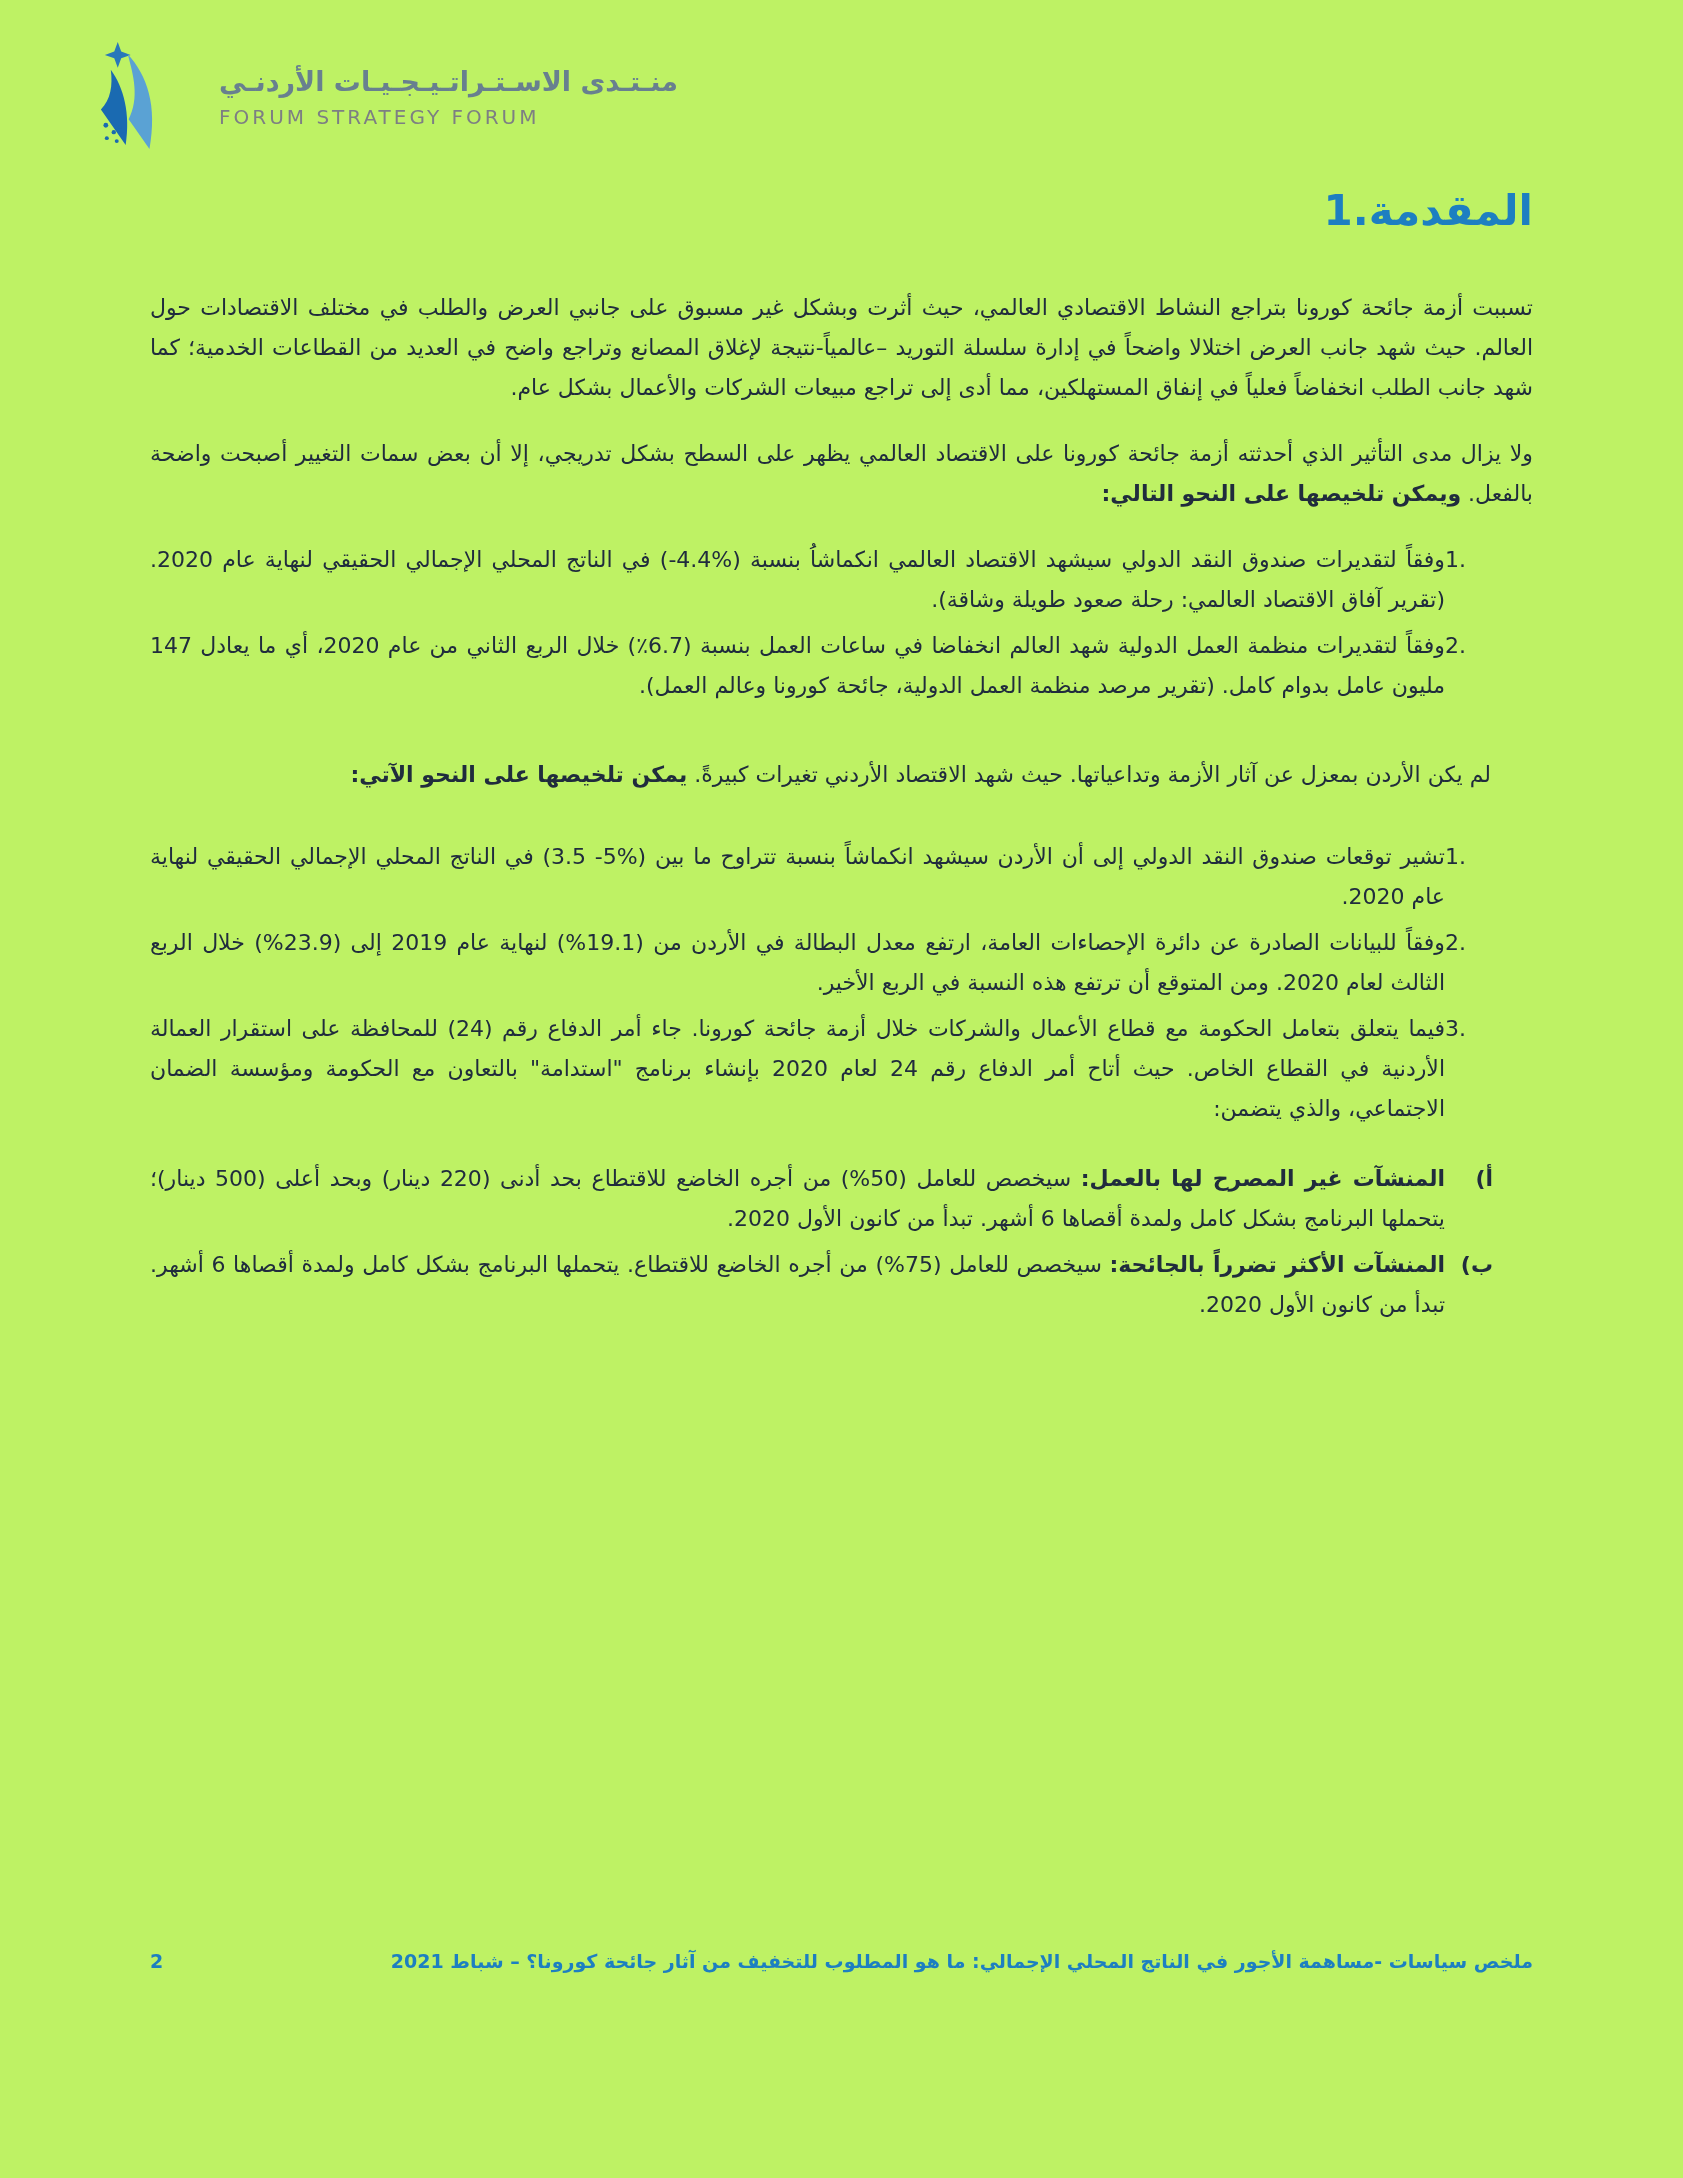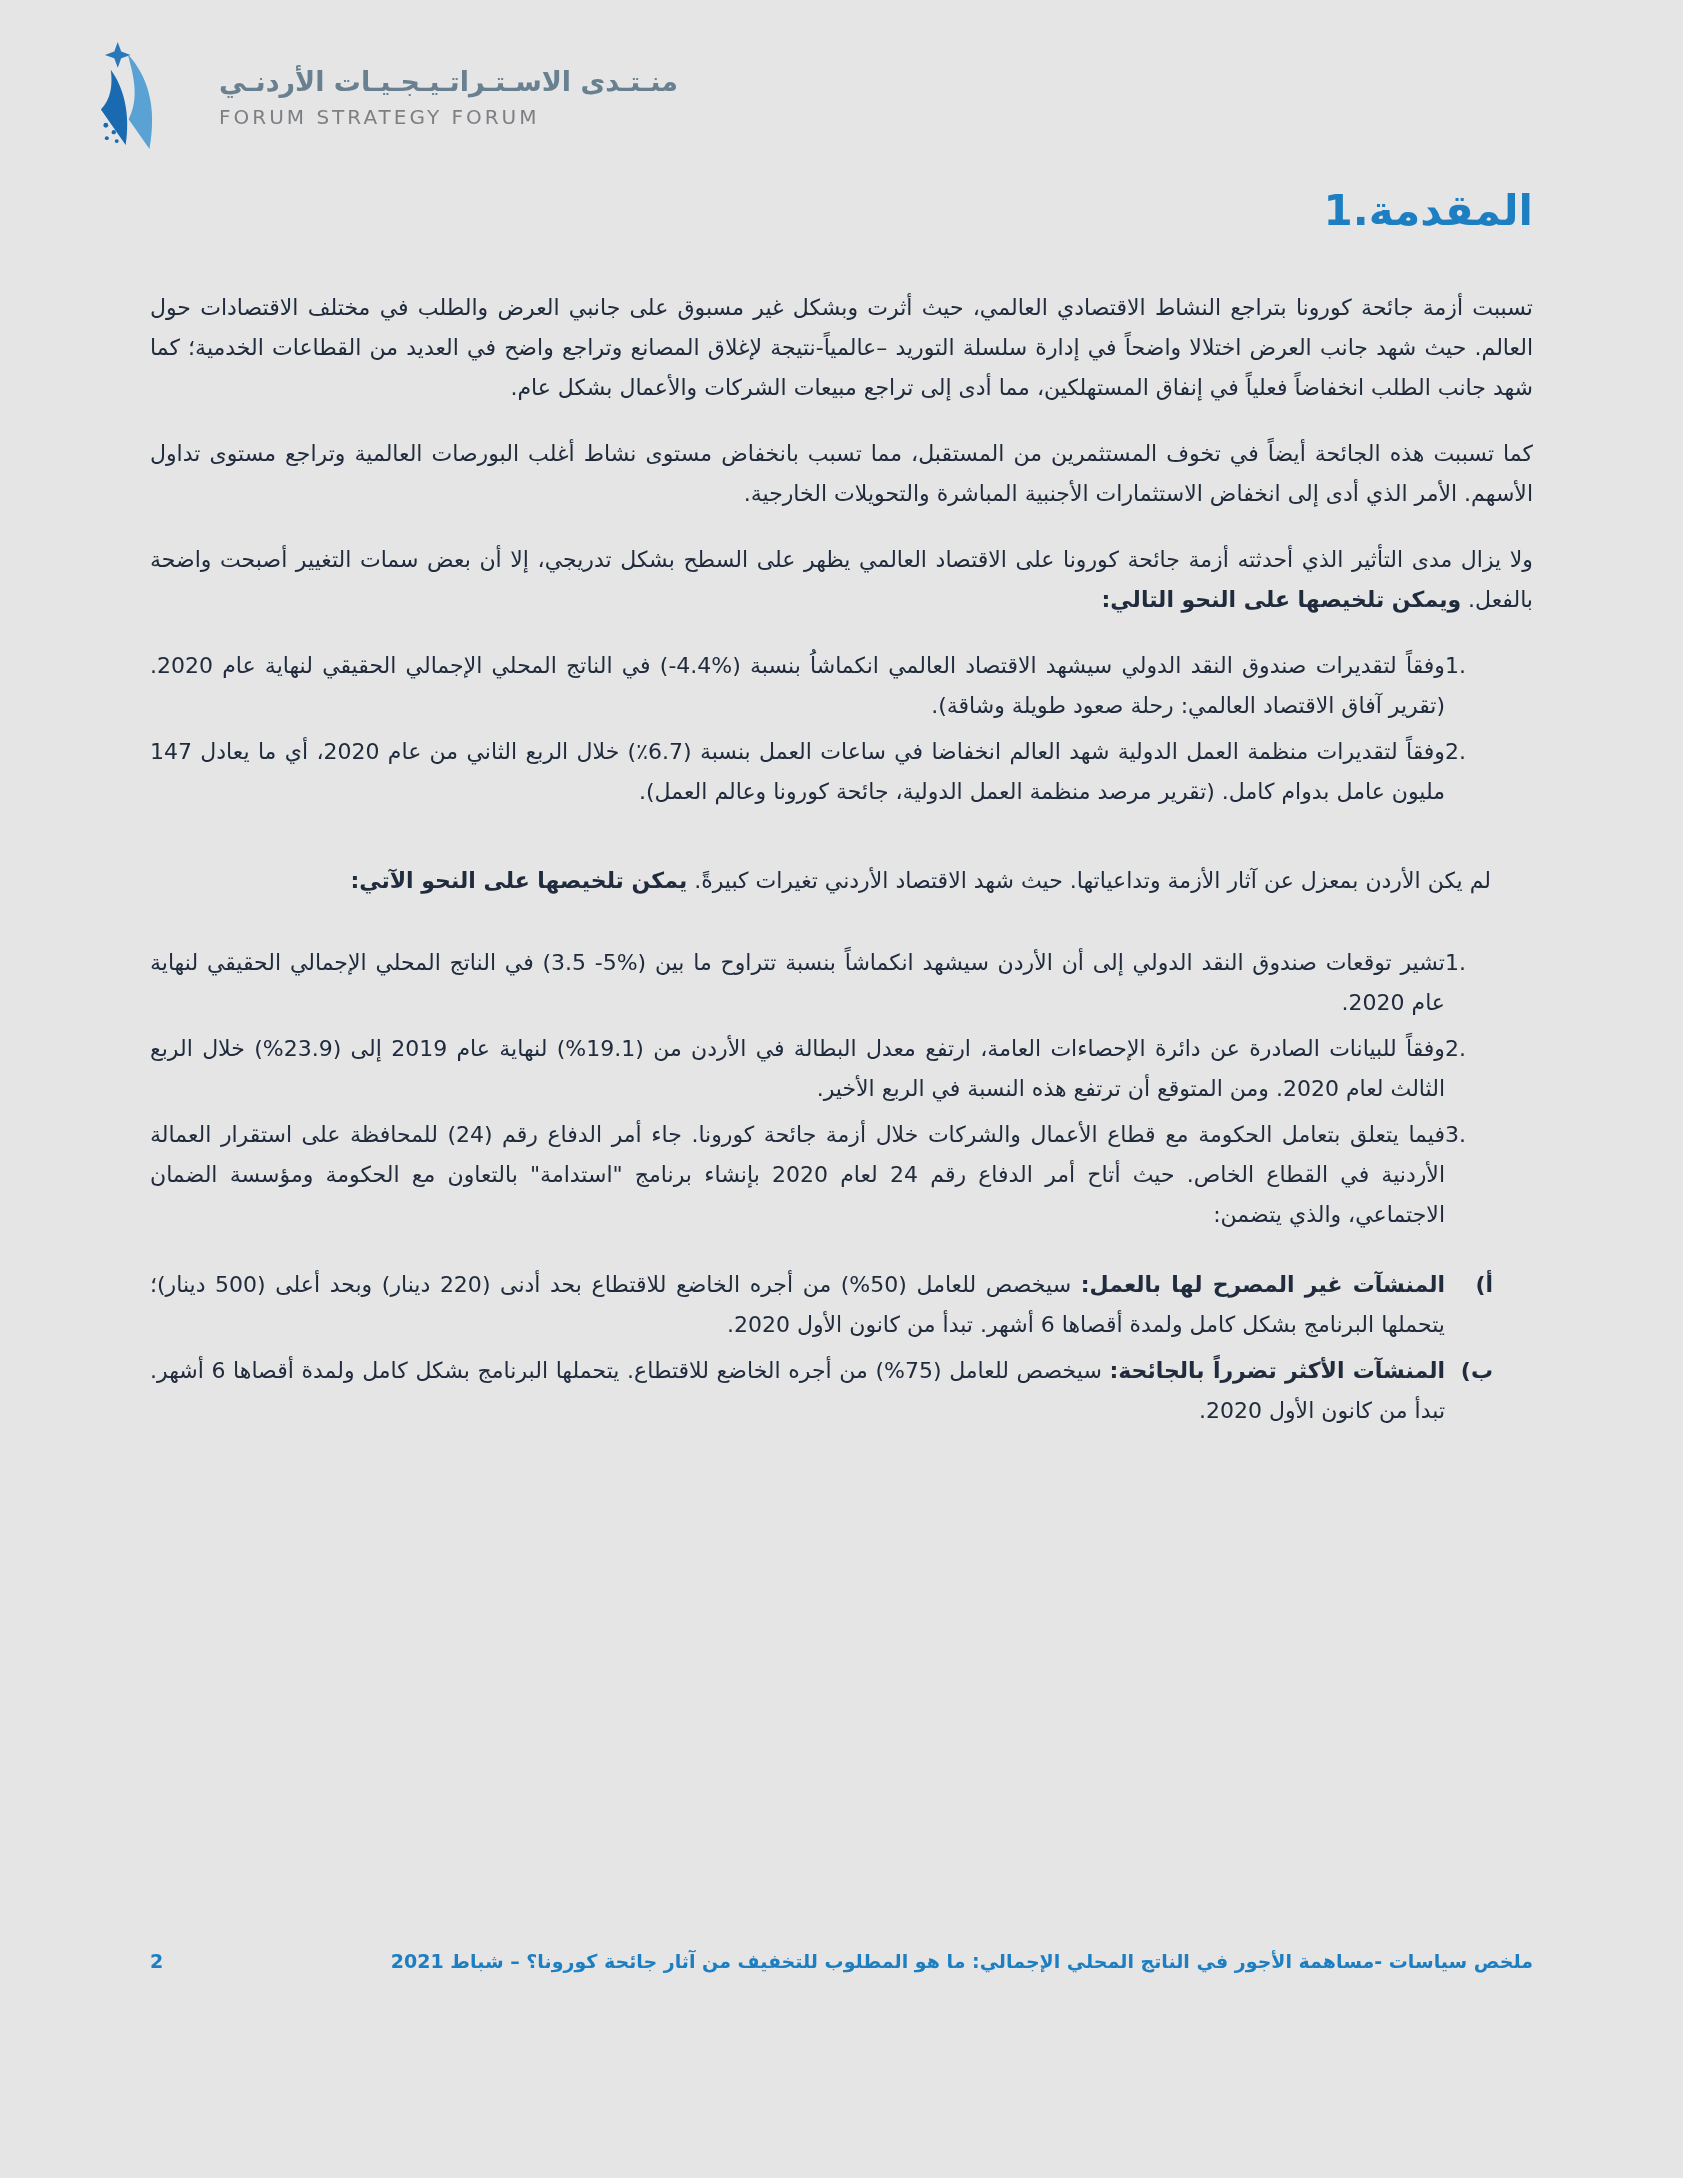--- a/index.html
+++ b/index.html
@@ -2,21 +2,21 @@
 <html lang="ar"><head>
 <meta charset="utf-8">
 <style>
   * { margin:0; padding:0; box-sizing:border-box; }
   html,body { background:#ffffff; }
   body {
     width:1683px; height:2178px; position:relative; overflow:hidden;
     font-family:"DejaVu Sans", sans-serif;
     color:#202c3d;
   }
-  .page { position:absolute; inset:0; background:#e5e5e5; }
+  .page { position:absolute; inset:0; background:#bef264; }
 
   
   .header { position:absolute; top:42px; left:84px; display:flex; align-items:center; gap:16px; }
   .logo-mark { width:119px; height:111px; flex:0 0 auto; }
   .logo-text { display:flex; flex-direction:column; justify-content:center; }
   .logo-arabic { color:#68808f; font-size:27px; font-weight:bold; direction:rtl; text-align:left; }
   .logo-english { color:#7d7f83; font-size:20px; letter-spacing:3px; margin-top:8px; font-weight:500; }
 
   
   .content { position:absolute; top:186px; right:150px; left:150px; direction:rtl; }
@@ -77,21 +77,20 @@
       <div class="logo-english">FORUM STRATEGY FORUM</div>
     </div>
   </div>
 
   <div class="content">
 
     <h1 class="doc-title">1.المقدمة</h1>
 
     <p class="para">تسببت أزمة جائحة كورونا بتراجع النشاط الاقتصادي العالمي، حيث أثرت وبشكل غير مسبوق على جانبي العرض والطلب في مختلف الاقتصادات حول العالم.  حيث شهد جانب العرض اختلالا واضحاً في إدارة سلسلة التوريد –عالمياً-نتيجة لإغلاق المصانع وتراجع واضح في العديد من القطاعات الخدمية؛ كما شهد جانب الطلب انخفاضاً فعلياً في إنفاق المستهلكين، مما أدى إلى تراجع مبيعات الشركات والأعمال بشكل عام.</p>
 
-    <p class="para">كما تسببت هذه الجائحة أيضاً في تخوف المستثمرين من المستقبل، مما تسبب بانخفاض مستوى نشاط أغلب البورصات العالمية وتراجع مستوى تداول الأسهم. الأمر الذي أدى إلى انخفاض الاستثمارات الأجنبية المباشرة والتحويلات الخارجية.</p>
 
     <p class="para"><span>ولا يزال مدى التأثير الذي أحدثته أزمة جائحة كورونا على الاقتصاد العالمي يظهر على السطح بشكل تدريجي، إلا أن بعض سمات التغيير أصبحت واضحة بالفعل. </span><span class="b">ويمكن تلخيصها على النحو التالي:</span></p>
 
     <div class="olist">
       <div class="li">
         <span class="marker" dir="ltr">1.</span>
         <span class="txt">وفقاً لتقديرات صندوق النقد الدولي سيشهد الاقتصاد العالمي انكماشاُ بنسبة ⁦(-4.4%)⁩ في الناتج المحلي الإجمالي الحقيقي لنهاية عام 2020. (تقرير آفاق الاقتصاد العالمي: رحلة صعود طويلة وشاقة).</span>
       </div>
       <div class="li">
         <span class="marker" dir="ltr">2.</span>

